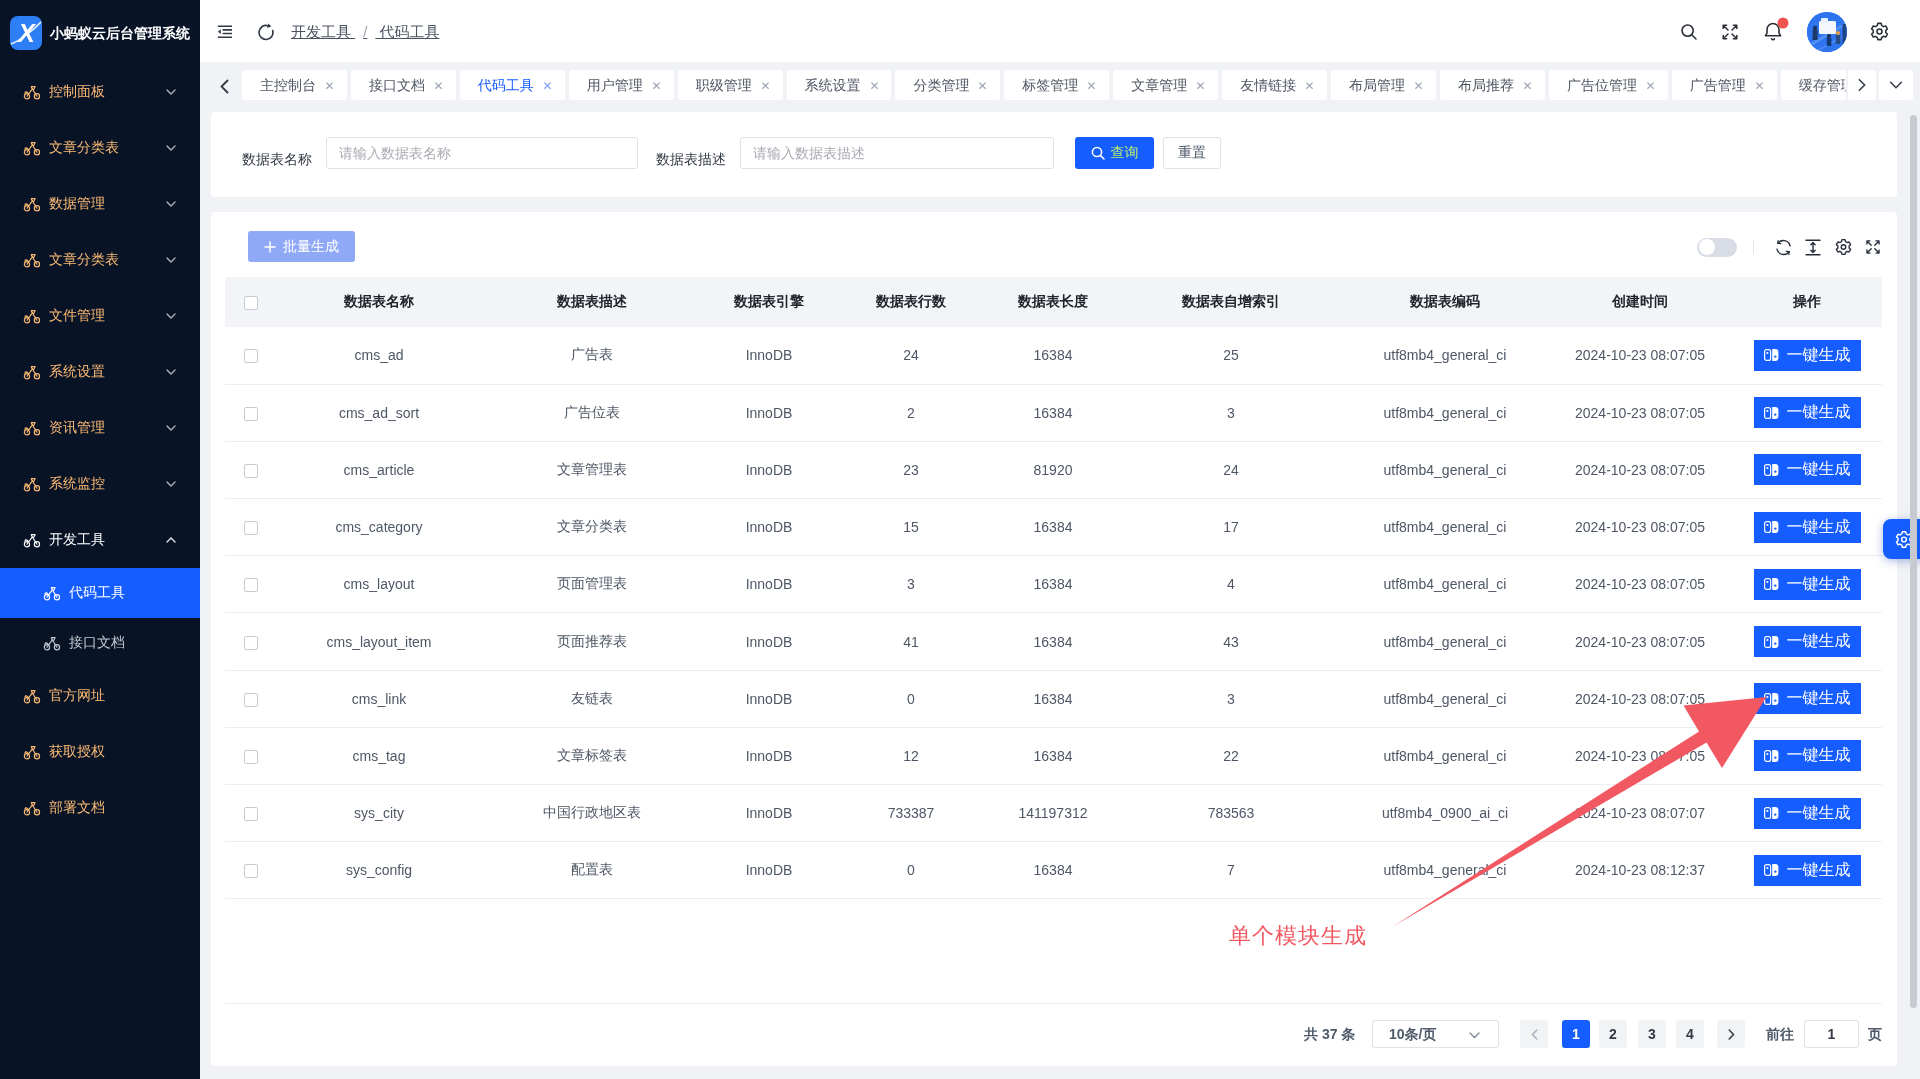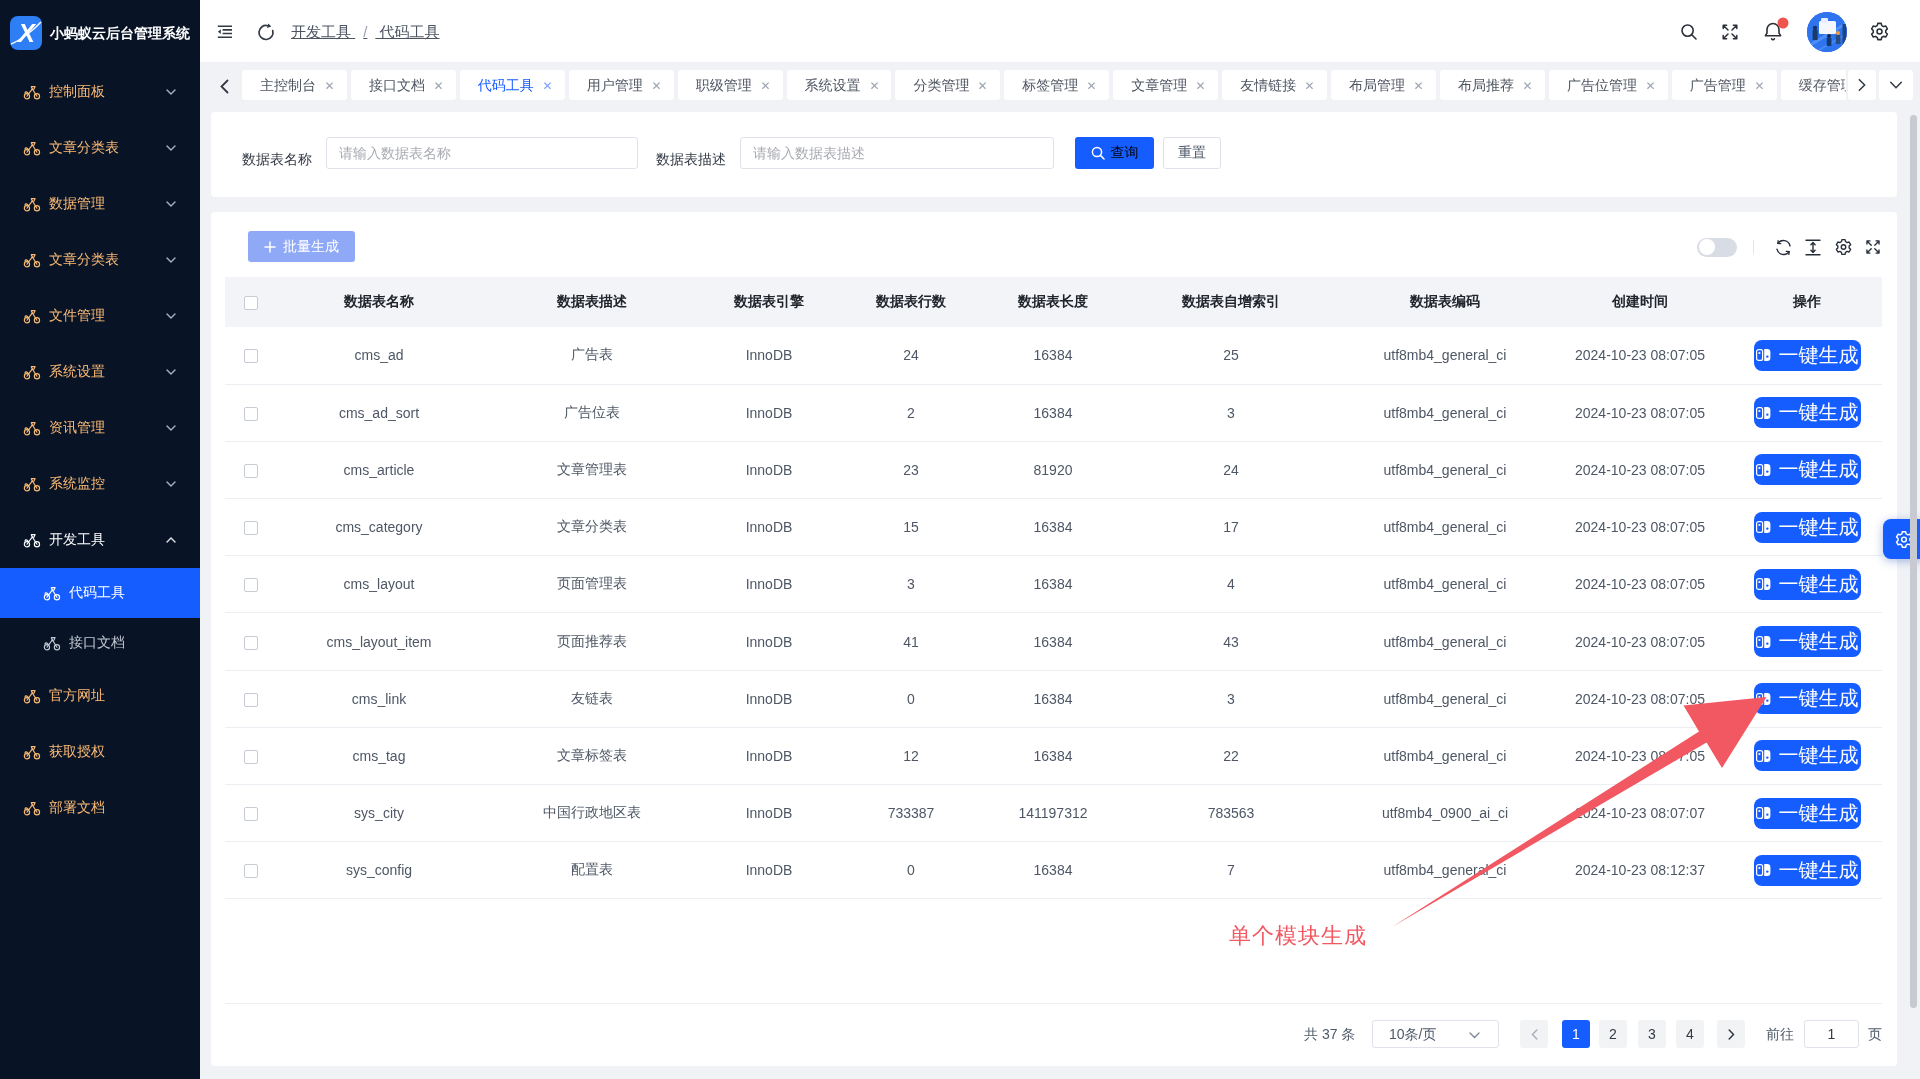--- a/index.html
+++ b/index.html
@@ -36,41 +36,41 @@
   .tab .x { display:inline-block; margin-left:8px; color:#9aa3b0; font-size:13px; transform:scale(.92); }
   .tab.act { color:#165dff; }
   .tab.act .x { color:#7d9efb; }
   .tbtn { position:absolute; top:8px; height:30px; background:#fff; border-radius:3px; display:flex; align-items:center; justify-content:center; color:#333a45; }
 
   
   .card1 { position:absolute; left:211px; top:112px; width:1686px; height:85px; background:#fff; border-radius:4px; }
   .card2 { position:absolute; left:211px; top:212px; width:1686px; height:854px; background:#fff; border-radius:4px; }
   .flabel { position:absolute; top:31px; height:32px; line-height:32px; color:#333a45; font-size:14px; }
   .finput { position:absolute; top:25px; height:32px; border:1px solid #dfe2e8; border-radius:3px; background:#fff; line-height:30px; padding-left:12px; color:#a8abb2; font-size:14px; }
-  .btn-q { position:absolute; left:864px; top:25px; width:79px; height:32px; background:#165dff; border-radius:3px; color:#000000; font-size:14px; display:flex; align-items:center; justify-content:center; gap:6px; }
+  .btn-q { position:absolute; left:864px; top:25px; width:79px; height:32px; background:#165dff; border-radius:3px; color:#bef264; font-size:14px; display:flex; align-items:center; justify-content:center; gap:6px; }
   .btn-r { position:absolute; left:952px; top:25px; width:58px; height:32px; background:#fff; border:1px solid #dfe2e8; border-radius:3px; color:#4e5969; font-size:14px; display:flex; align-items:center; justify-content:center; }
 
   .btn-batch { position:absolute; left:16px; top:19px; width:107px; height:31px; background:#90a9f6; border-radius:3px; color:#fff; font-size:14px; display:flex; align-items:center; justify-content:center; gap:7px;margin-left:21px; }
   .toolbar { position:absolute; right:9px; top:25px; height:20px; display:flex; align-items:center; color:#272e3b; }
   .switch { width:40px; height:19px; border-radius:10px; background:#d8dce5; position:relative; }
   .switch .knob { position:absolute; left:2px; top:1.5px; width:16px; height:16px; border-radius:50%; background:#fff; }
   .tdiv { width:1px; height:14px; background:#e5e6eb; margin:0 14px 0 16px; }
   .tico { width:30px; display:flex; justify-content:center; }
 
   
   .tbl { position:absolute; left:14px; top:65px; width:1657px; }
   table.grid { width:1657px; border-collapse:collapse; table-layout:fixed; }
   table.grid th { height:50px; background:#f3f4f7; font-weight:bold; color:#20242b; font-size:14px; text-align:center; }
   table.grid td { height:57.2px; border-bottom:1px solid #eceef3; color:#4e5765; font-size:14px; text-align:center; }
   .cb { display:inline-block; width:14px; height:14px; border:1px solid #c6cbd4; border-radius:2px; background:#fff; vertical-align:middle; }
-  .btn-gen { display:inline-flex; width:107px; height:31px; background:#165dff; border-radius:8px; color:#fff; font-size:20px; align-items:center; justify-content:center; gap:8px; }
+  .btn-gen { display:inline-flex; width:107px; height:31px; background:#165dff; border-radius:0; color:#fff; font-size:16px; align-items:center; justify-content:center; gap:8px; }
   .tbl-bottom { position:absolute; left:14px; top:791px; width:1657px; border-bottom:1px solid #eceef3; }
 
   
-  .pager { position:absolute; left:0; top:808px; width:1686px; height:28px; color:#4e5969; font-size:14px; }
+  .pager { position:absolute; left:0; top:808px; width:1686px; height:28px; color:#4e5969; font-size:14px;font-weight:bold; }
   .pager > * { position:absolute; top:0; }
   .pg-txt { line-height:28px; white-space:nowrap; }
   .pg-sel { width:127px; height:28px; border:1px solid #dfe2e8; border-radius:3px; background:#fff; line-height:26px; padding-left:16px; color:#4e5969; }
   .pg-sel .v { position:absolute; right:18px; top:0; color:#7d8694; }
   .pg-btn { width:28px; height:28px; border-radius:3px; background:#f2f3f5; color:#333a45; display:flex; align-items:center; justify-content:center; font-size:14px; }
   .pg-btn.on { background:#165dff; color:#fff; }
   .pg-inp { width:55px; height:28px; border:1px solid #dfe2e8; border-radius:3px; background:#fff; text-align:center; line-height:26px; color:#333a45; }
 
   
   .note { position:absolute; left:1229px; top:921px; color:#f25862; font-size:22px; letter-spacing:1px; z-index:30; white-space:nowrap; }

